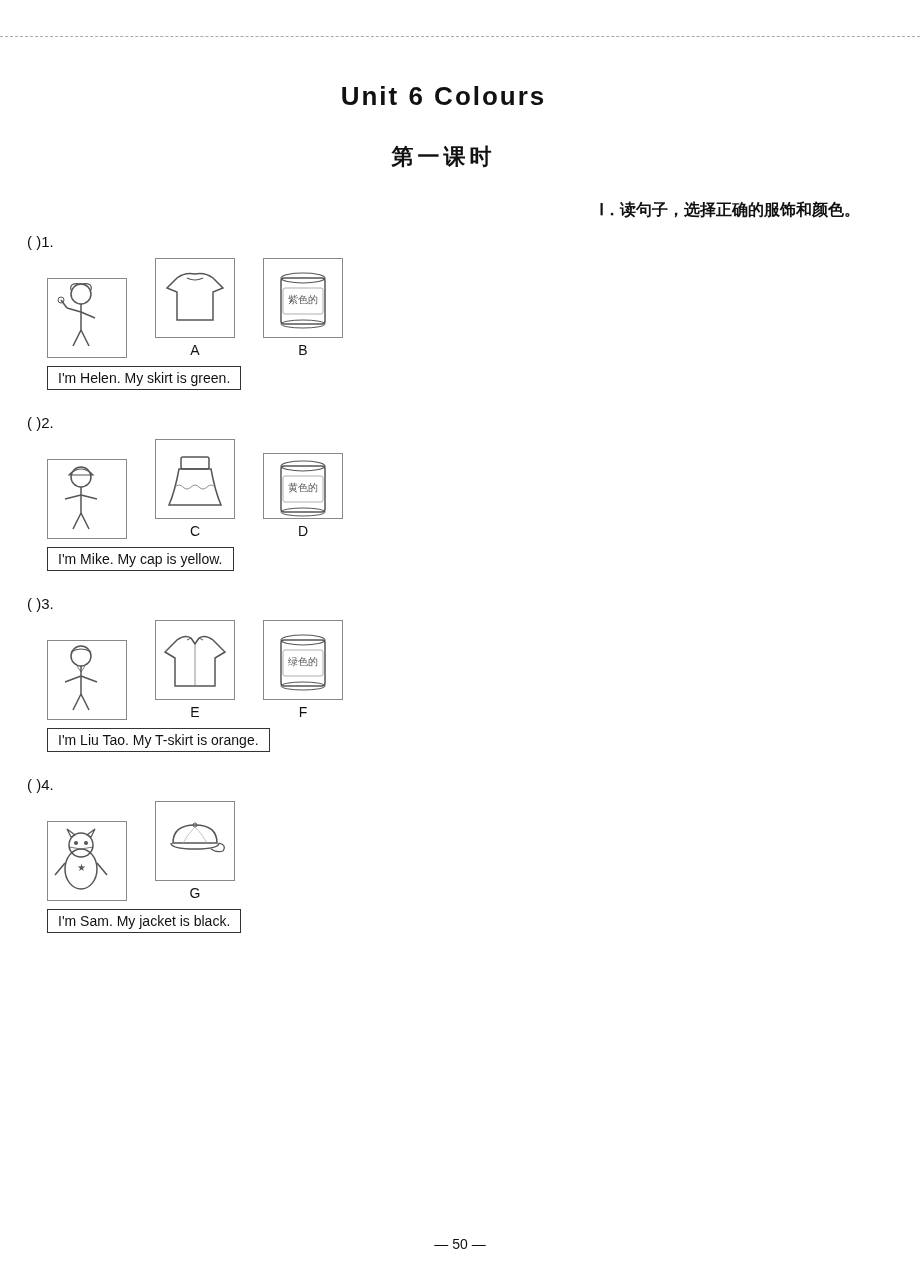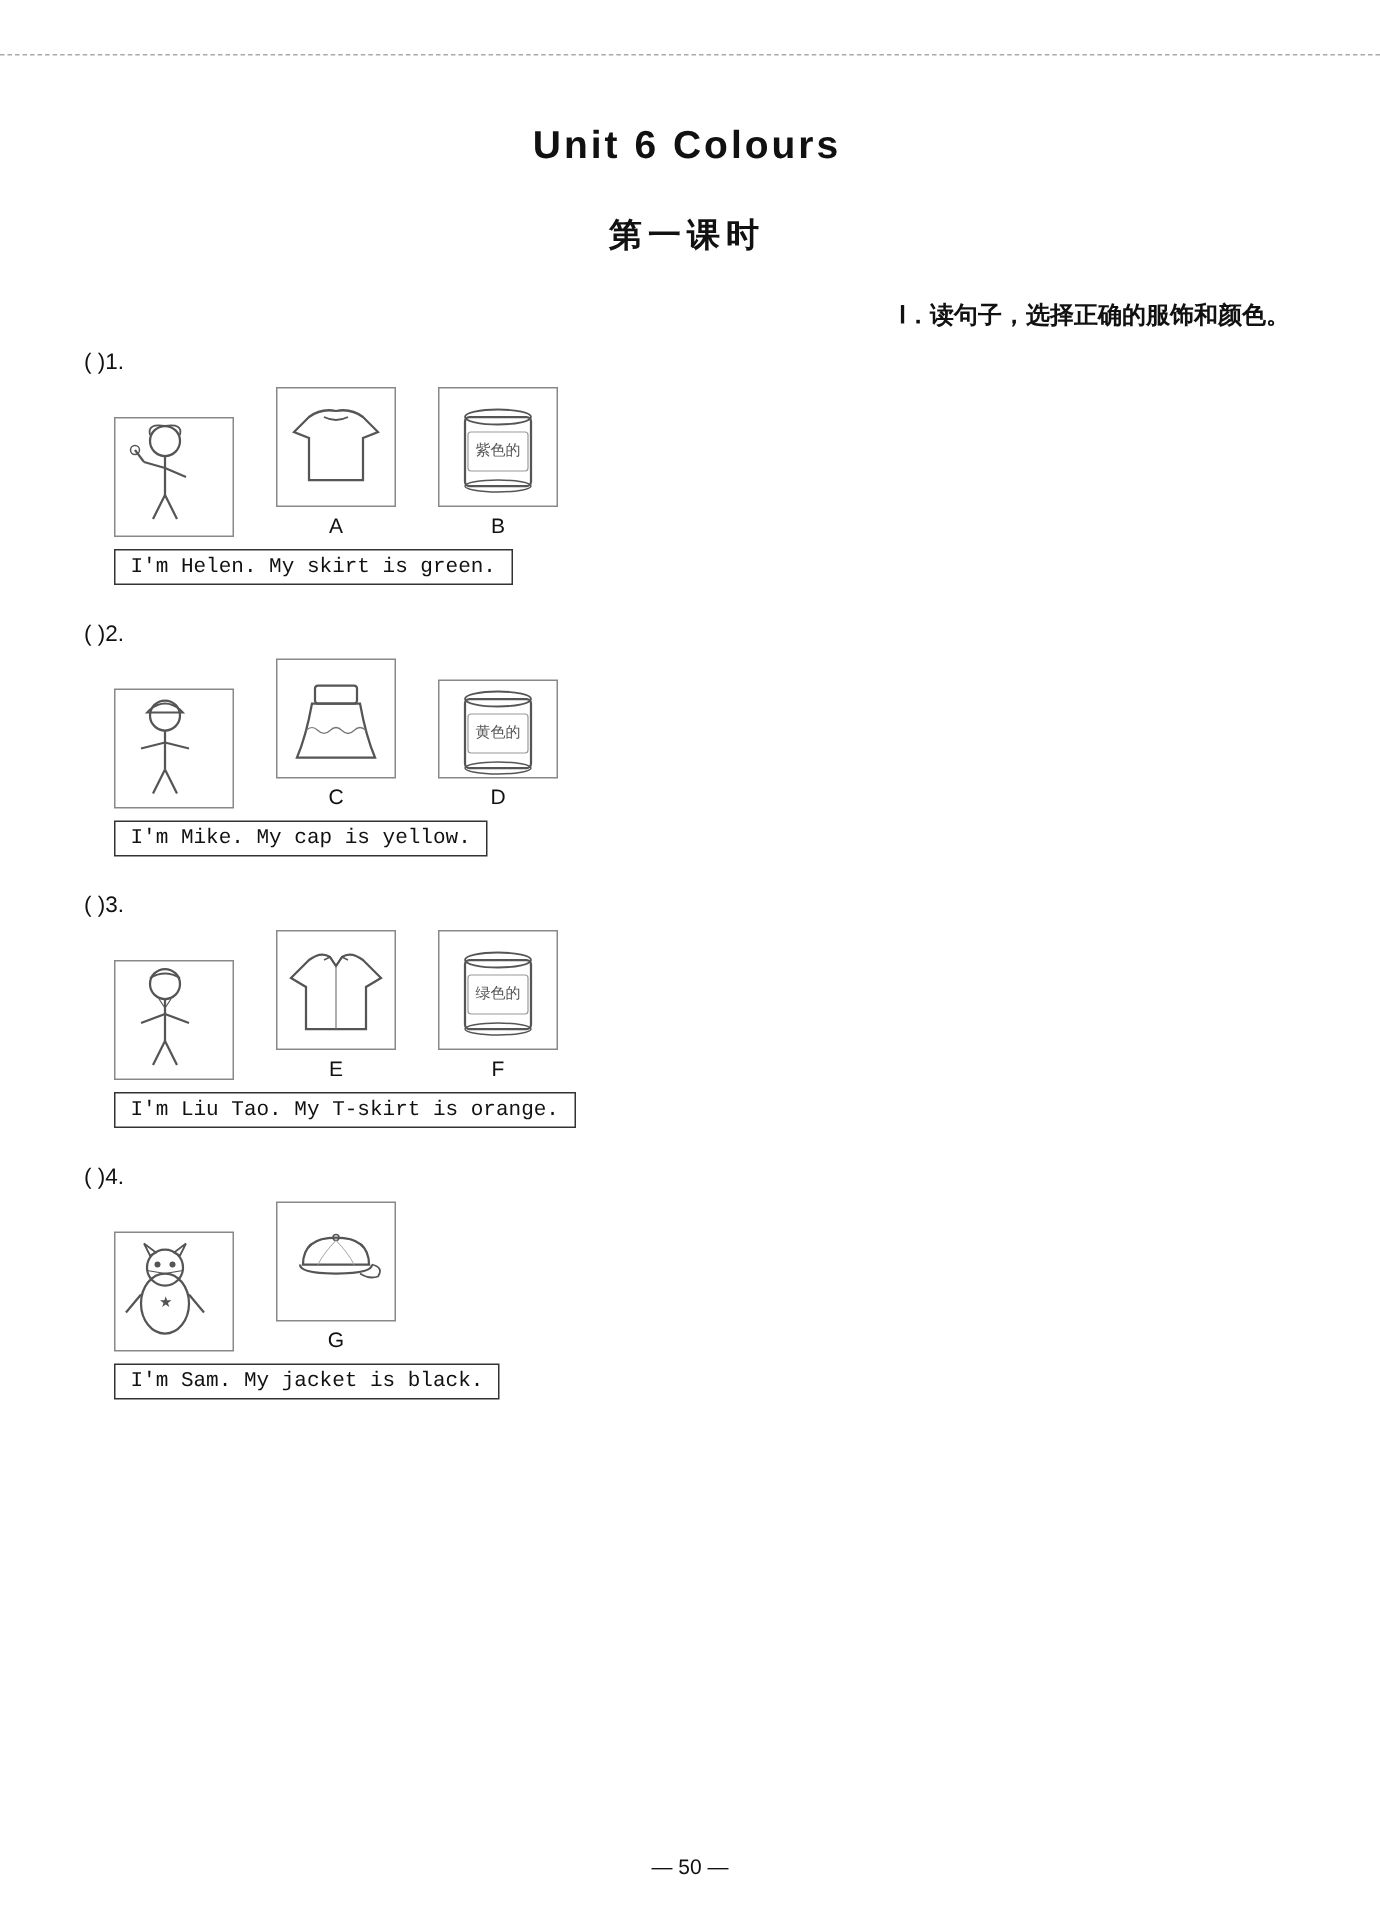--- a/index.html
+++ b/index.html
@@ -13,21 +13,21 @@
     }
 
     .top-border {
       width: 100%;
       border-top: 1.5px dashed #aaa;
       margin-top: 36px;
       margin-bottom: 0;
     }
 
     .page-content {
-      padding: 0 60px 60px 56px;
+      padding: 0 60px 60px 27px;
     }
 
     .main-title {
       text-align: center;
       font-size: 26px;
       font-weight: bold;
       font-family: Arial, sans-serif;
       margin-top: 44px;
       margin-bottom: 30px;
       letter-spacing: 2px;
@@ -86,21 +86,21 @@
       font-size: 14px;
       margin-top: 4px;
       font-family: Arial, sans-serif;
     }
 
     .sentence-box {
       display: inline-block;
       border: 1px solid #333;
       padding: 3px 10px;
       font-size: 14px;
-      font-family: Liberation Mono, monospace;
+      font-family: Liberation Sans, sans-serif;
       margin-bottom: 6px;
       margin-left: 20px;
     }
 
     .page-number {
       position: absolute;
       bottom: 30px;
       width: 100%;
       text-align: center;
       font-size: 14px;

